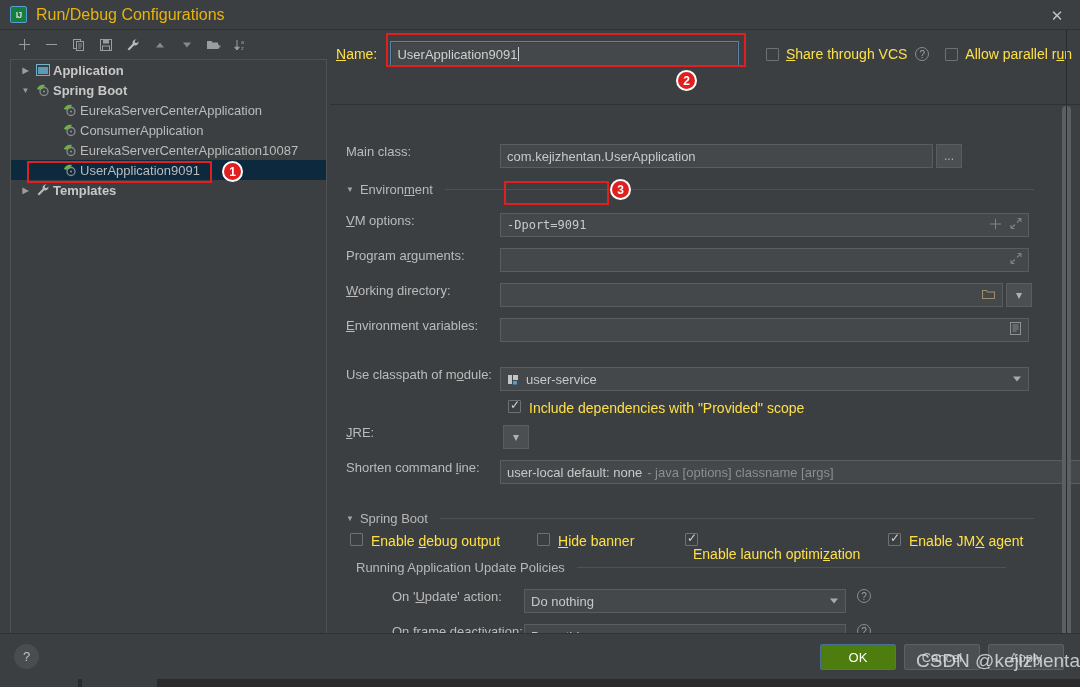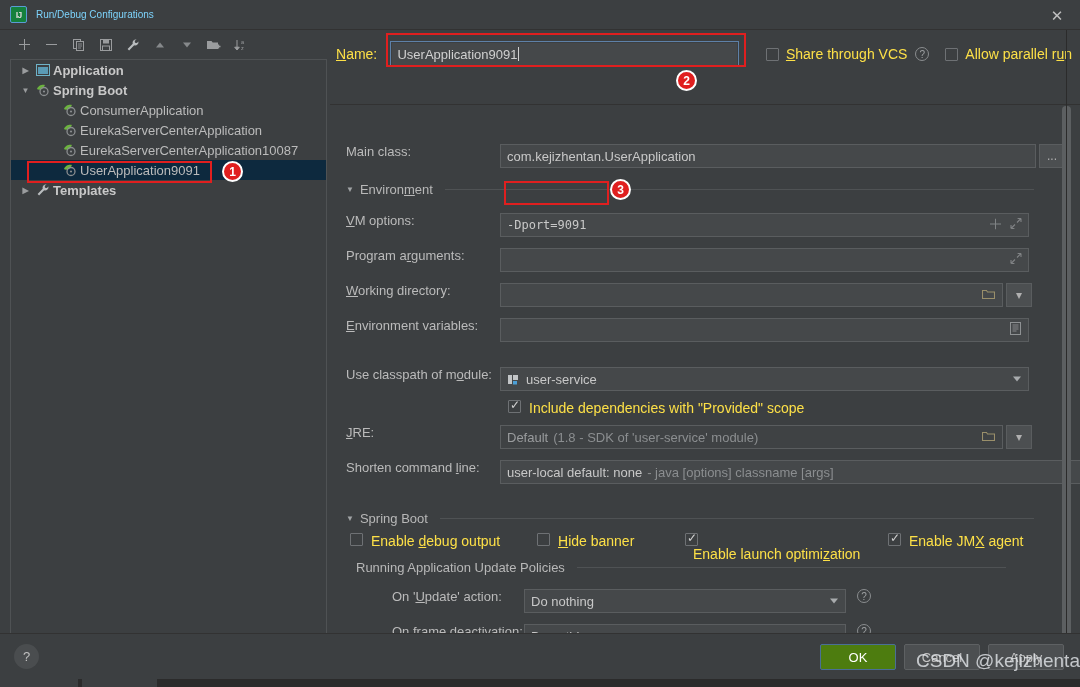--- a/index.html
+++ b/index.html
@@ -26,21 +26,21 @@
     display: flex; align-items: center;
   }
   .title-icon {
     width: 17px; height: 17px; margin-left: 10px; margin-right: 9px;
     border: 1px solid #5b9bd5; border-radius: 2px;
     background: #15803d; color: #d6d6d6;
     font-size: 9px; font-weight: bold;
     display: flex; align-items: center; justify-content: center;
     letter-spacing: -1px; flex: none;
   }
-  .title-text { font-size: 10px; color: #7dd3fc; }
+  .title-text { font-size: 16px; color: #eab308; }
   .close-btn {
     position: absolute; right: 0; top: 0; width: 46px; height: 30px;
     display: flex; align-items: center; justify-content: center;
     color: #c0c0c0; font-size: 15px; line-height: 1;
   }
 
   
   .left-panel {
     position: absolute; left: 0; top: 30px; width: 330px; height: 603px;
     background: #3c3f41;
@@ -323,34 +323,34 @@
       <div class="tree-row" style="padding-left:6px;">
         <div class="tree-indent"></div>
           <div class="tree-indent" style="width:27px;"></div>
         <div class="node-icon">
           <svg width="16" height="14" viewBox="0 0 16 14">
             <path d="M2 6c1-4 6-5 8-4-1 1-1 3-3 4-2 1-4 1-5 0z" fill="#6cb33f"></path>
             <circle cx="9" cy="8.5" r="4" fill="none" stroke="#8a8d8f" stroke-width="1.3"></circle>
             <circle cx="9" cy="8.5" r="1.1" fill="#8a8d8f"></circle>
           </svg>
         </div>
-        <div class="node-label">ConsumerApplication</div>
+        <div class="node-label">EurekaServerCenterApplication</div>
       </div>
 
       <div class="tree-row" style="padding-left:6px;">
         <div class="tree-indent"></div>
           <div class="tree-indent" style="width:27px;"></div>
         <div class="node-icon">
           <svg width="16" height="14" viewBox="0 0 16 14">
             <path d="M2 6c1-4 6-5 8-4-1 1-1 3-3 4-2 1-4 1-5 0z" fill="#6cb33f"></path>
             <circle cx="9" cy="8.5" r="4" fill="none" stroke="#8a8d8f" stroke-width="1.3"></circle>
             <circle cx="9" cy="8.5" r="1.1" fill="#8a8d8f"></circle>
           </svg>
         </div>
-        <div class="node-label">EurekaServerCenterApplication</div>
+        <div class="node-label">ConsumerApplication</div>
       </div>
 
       <div class="tree-row" style="padding-left:6px;">
         <div class="tree-indent"></div>
           <div class="tree-indent" style="width:27px;"></div>
         <div class="node-icon">
           <svg width="16" height="14" viewBox="0 0 16 14">
             <path d="M2 6c1-4 6-5 8-4-1 1-1 3-3 4-2 1-4 1-5 0z" fill="#6cb33f"></path>
             <circle cx="9" cy="8.5" r="4" fill="none" stroke="#8a8d8f" stroke-width="1.3"></circle>
             <circle cx="9" cy="8.5" r="1.1" fill="#8a8d8f"></circle>
@@ -406,21 +406,21 @@
         </div>
       </div>
     </div>
 
     <div class="tab-sep"></div>
 
     <div class="form">
 
       <div class="frow" style="left:0; top:38px;">
         <div class="flabel">Main class:</div>
-        <div class="field" style="width:536px;">
+        <div class="field" style="width:433px;">
           <span>com.kejizhentan.UserApplication</span>
         </div>
         <div class="field-btn">...</div>
       </div>
 
       <div class="section" style="left:16px; top:76px; width:688px;">
         <div class="tri">▼</div>
         <div class="stitle">
           <span>Environ</span><span class="u">m</span><span>ent</span>
         </div>
@@ -511,29 +511,20 @@
 
       <div class="frow" style="left:178px; top:294px;">
         <div class="cb checked"></div>
         <div class="lbl" style="margin-left:8px;">Include dependencies with "Provided" scope</div>
       </div>
 
       <div class="frow" style="left:0; top:319px;">
         <div class="flabel">
           <span class="u">J</span><span>RE:</span>
         </div>
-        <div class="field disabled" style="width:503px;">
-          <span>Default</span>
-          <span class="dim" style="margin-left:5px;">(1.8 - SDK of 'user-service' module)</span>
-          <span class="inline-icon" style="right:7px;">
-            <svg width="13" height="11" viewBox="0 0 13 11">
-              <path d="M0.5 2h4l1 1.5h7V10H0.5z" fill="none" stroke="#9a8f6a" stroke-width="1.1"></path>
-            </svg>
-          </span>
-        </div>
         <div class="field-btn">
           <span>▾</span>
         </div>
       </div>
 
       <div class="frow" style="left:0; top:354px;">
         <div class="flabel">
           <span>Shorten command </span><span class="u">l</span><span>ine:</span>
         </div>
         <div class="field" style="width:630px;">

